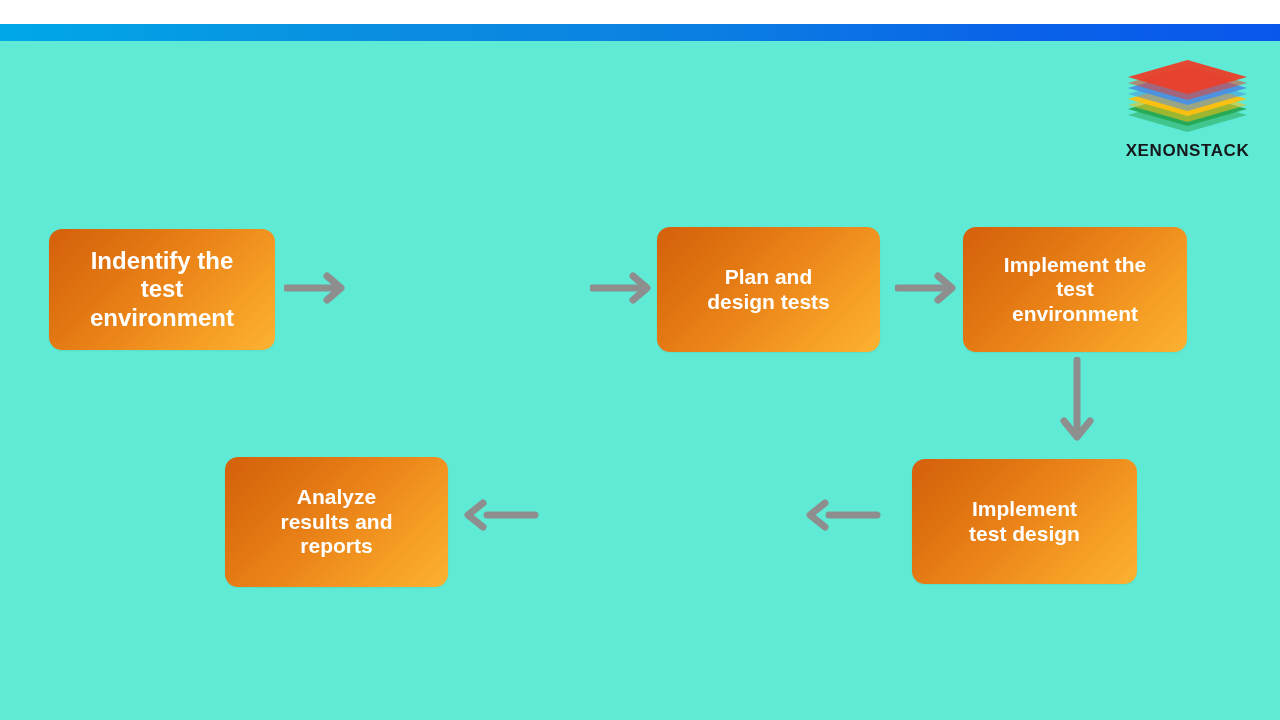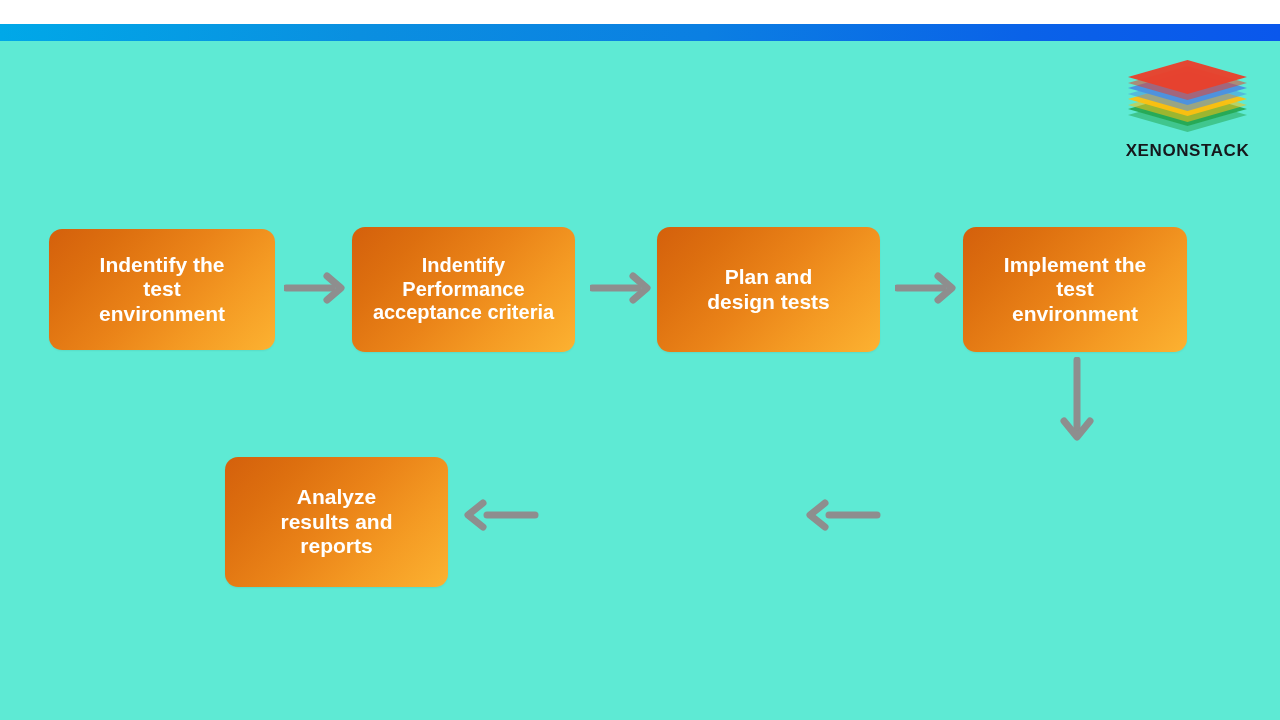--- a/index.html
+++ b/index.html
@@ -70,21 +70,21 @@
     justify-content: center;
     text-align: center;
     font-weight: bold;
     line-height: 1.17;
     padding: 6px 10px;
     box-shadow: 0 1px 2px rgba(0,0,0,0.06);
   }
   .pbox span { display: block; white-space: pre-line; }
 
   
-  .box-1 { left: 49px;  top: 205px; width: 226px; height: 121px; font-size: 21px; }
+  .box-1 { left: 49px;  top: 205px; width: 226px; height: 121px; font-size: 24px; }
   .box-2 { left: 352px; top: 203px; width: 223px; height: 125px; font-size: 20px; }
   .box-3 { left: 657px; top: 203px; width: 223px; height: 125px; font-size: 21px; border-radius: 13px; }
   .box-4 { left: 963px; top: 203px; width: 224px; height: 125px; font-size: 21px; }
 
   
   .box-5 { left: 912px; top: 435px; width: 225px; height: 125px; font-size: 21px; }
   .box-6 { left: 561px; top: 432px; width: 224px; height: 130px; font-size: 21px; }
   .box-7 { left: 225px; top: 433px; width: 223px; height: 130px; font-size: 21px; }
 
   
@@ -135,37 +135,36 @@
     </div>
     <div class="logo-text">XENONSTACK</div>
   </div>
 
   <div class="pbox box-1">
     <span>Indentify the
 test
 environment</span>
   </div>
 
-  <div class="pbox box-2">
-    <span>Indentify
-Performance
-acceptance criteria</span>
-  </div>
 
   <div class="pbox box-3">
     <span>Plan and
 design tests</span>
   </div>
 
   <div class="pbox box-4">
     <span>Implement the
 test
 environment</span>
   </div>
 
+  <div class="pbox box-5">
+    <span>Implement
+test design</span>
+  </div>
 
 
   <div class="pbox box-7">
     <span>Analyze
 results and
 reports</span>
   </div>
 
   <div class="arrow arrow-1">
     <svg width="62" height="38" viewBox="0 0 62 38" xmlns="http://www.w3.org/2000/svg">

